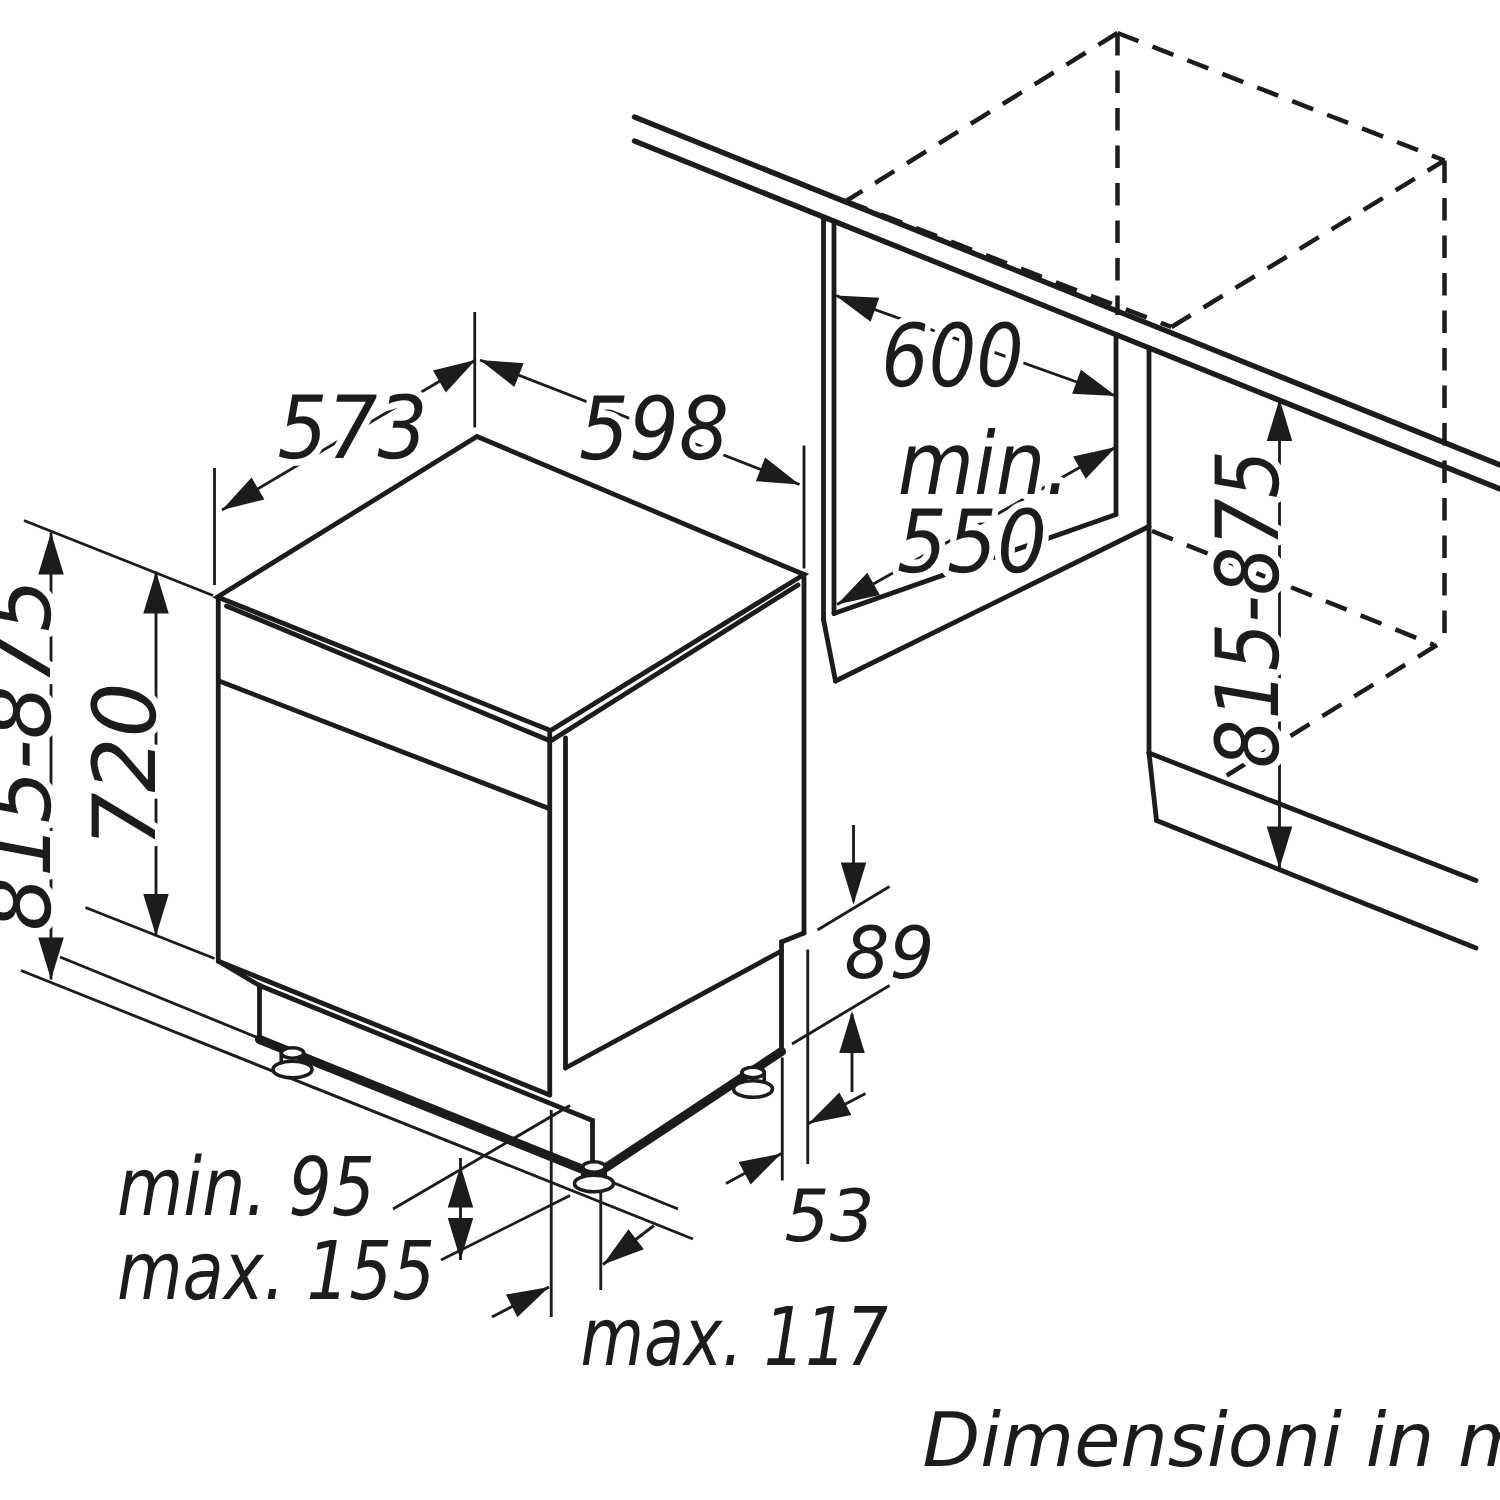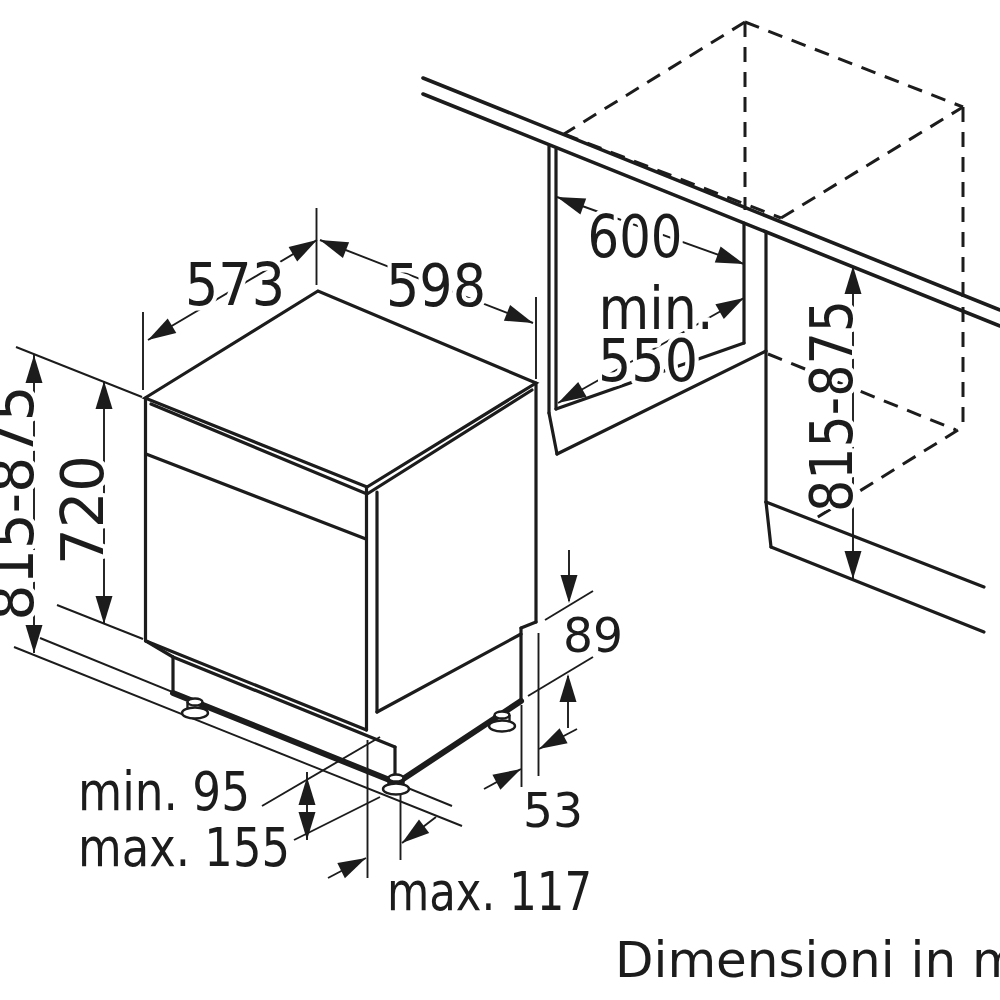--- a/index.html
+++ b/index.html
@@ -1,16 +1,16 @@
 <!DOCTYPE html>
 <html><head>
 <meta charset="utf-8">
 <style>
   html,body{margin:0;padding:0;background:#fff;width:1000px;height:1000px;overflow:hidden;}
-  .stage{position:relative;width:1000px;height:971px;background:#fff;}
+  .stage{position:relative;width:1000px;height:971px;background:#fff;font-style:italic;}
   svg{display:block;}
   .struct{stroke:#1c1c1c;stroke-width:3.2;fill:none;stroke-linecap:round;}
   .thick{stroke:#1c1c1c;stroke-width:6;fill:none;stroke-linejoin:round;stroke-linecap:round;}
   .thin{stroke:#1c1c1c;stroke-width:1.9;fill:none;stroke-linecap:butt;}
   .dashed{stroke:#1c1c1c;stroke-width:3;fill:none;stroke-dasharray:15 10;stroke-linecap:butt;}
   .worktop{stroke:#1c1c1c;stroke-width:3.6;fill:none;stroke-linecap:round;}
   .foot{stroke:#1c1c1c;stroke-width:2.4;fill:#fff;}
   .footline{stroke:#1c1c1c;stroke-width:2.4;fill:none;}
   .ah{fill:#1c1c1c;stroke:none;}
   text{font-family:"DejaVu Sans","Liberation Sans",sans-serif;fill:#1c1c1c;

